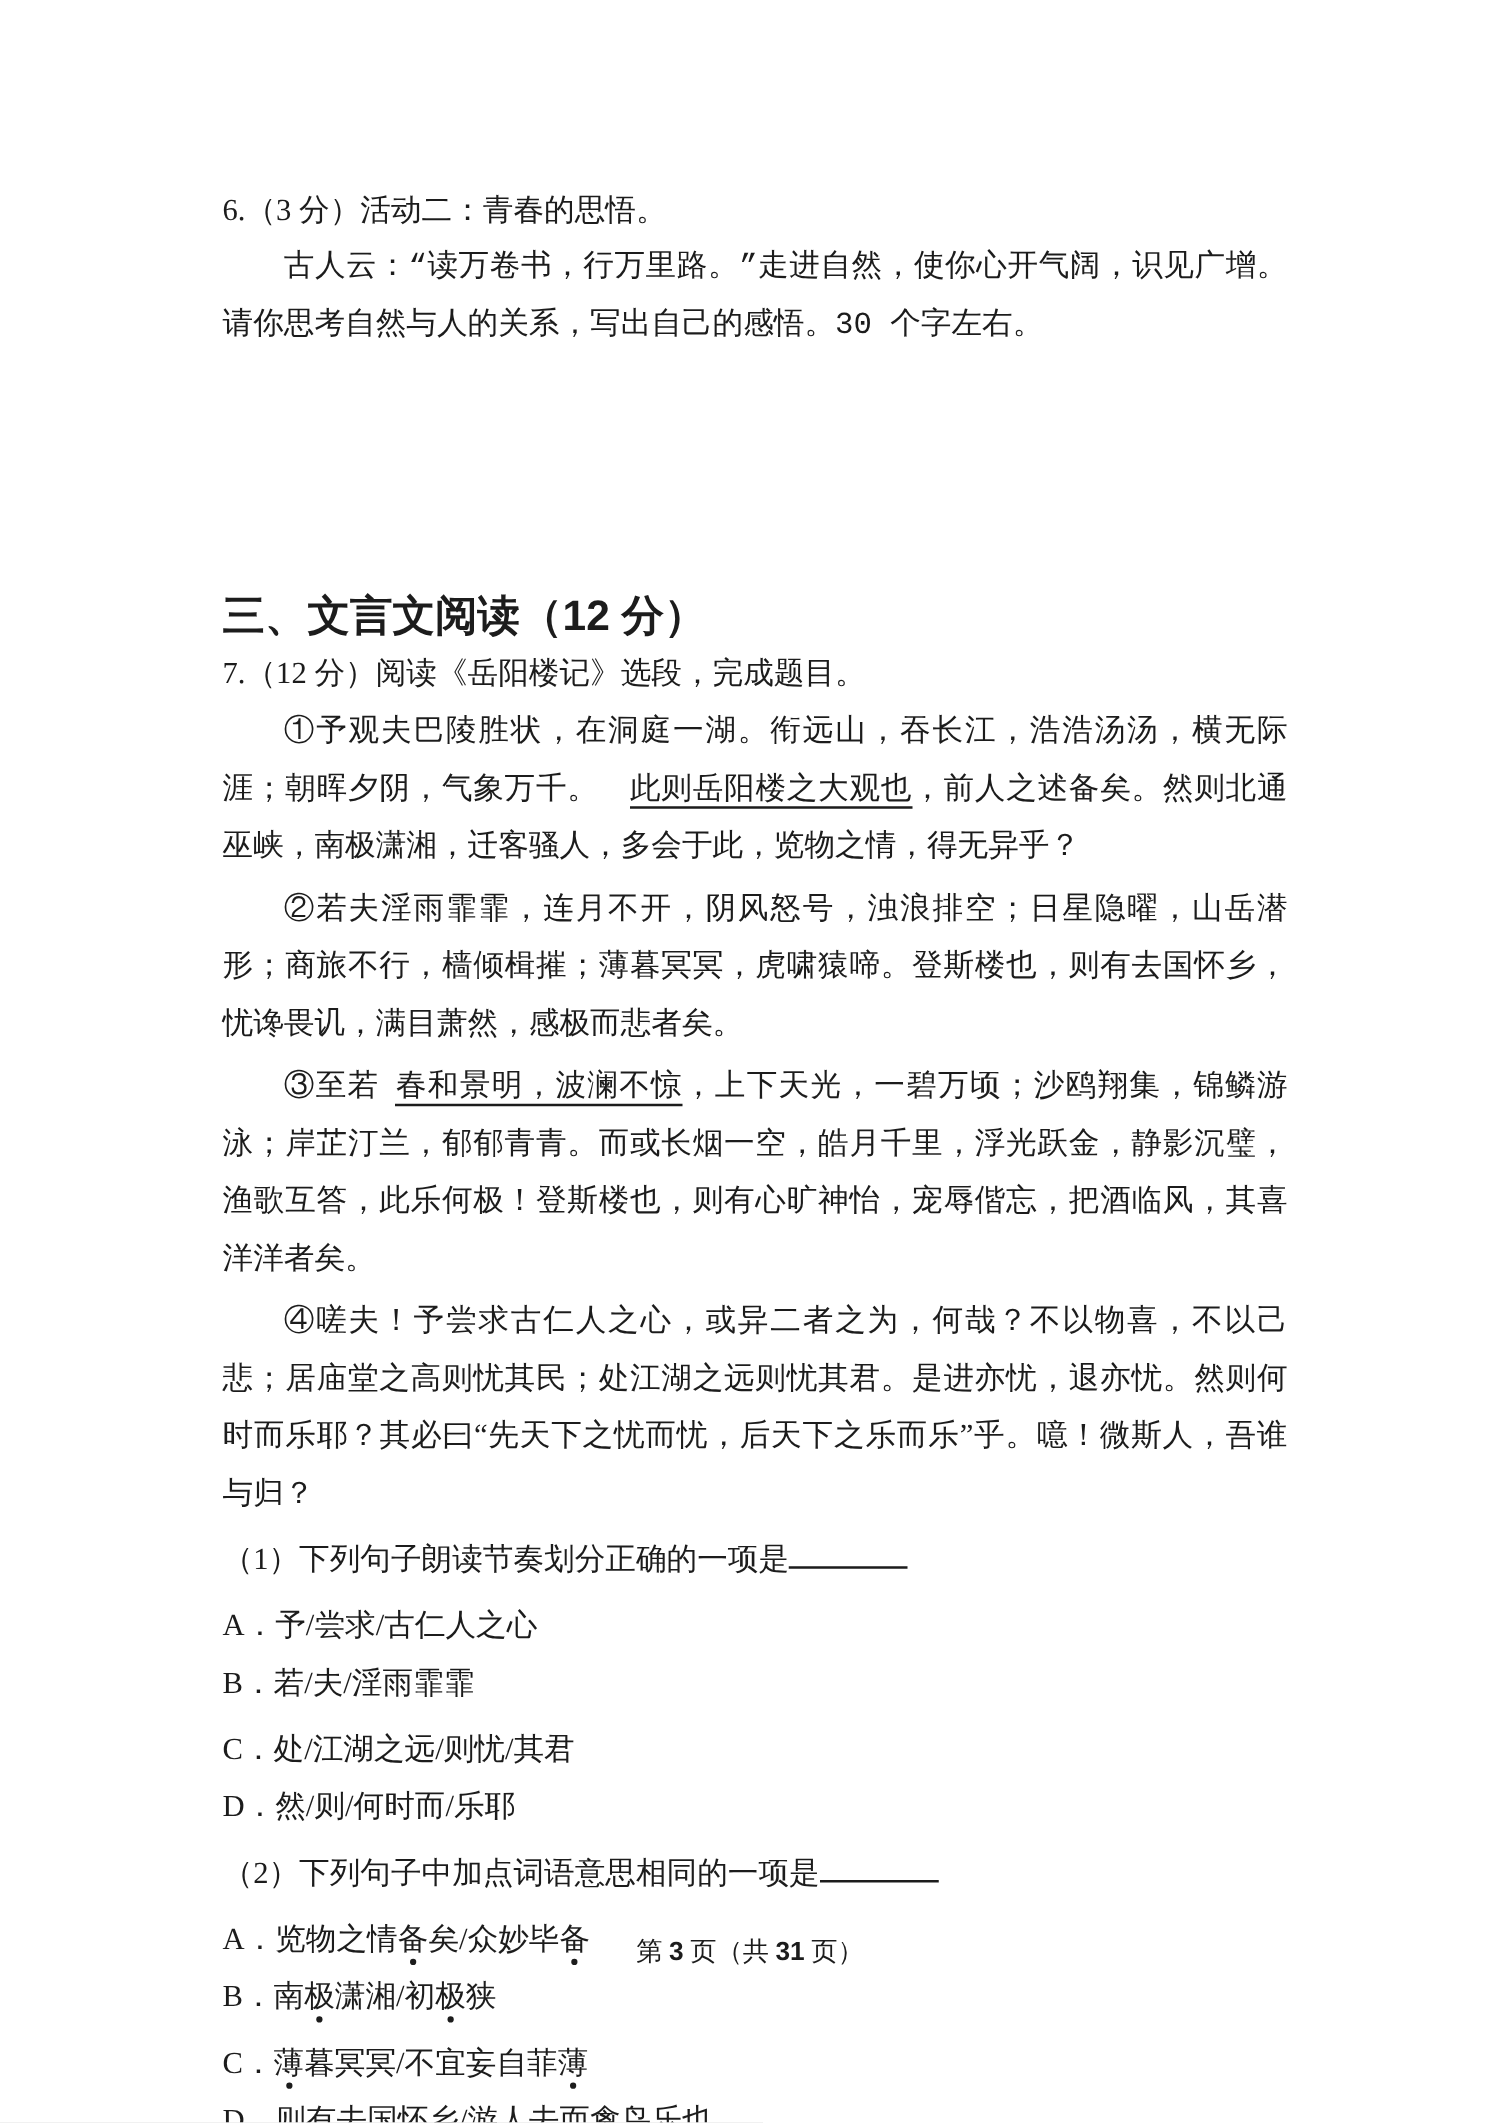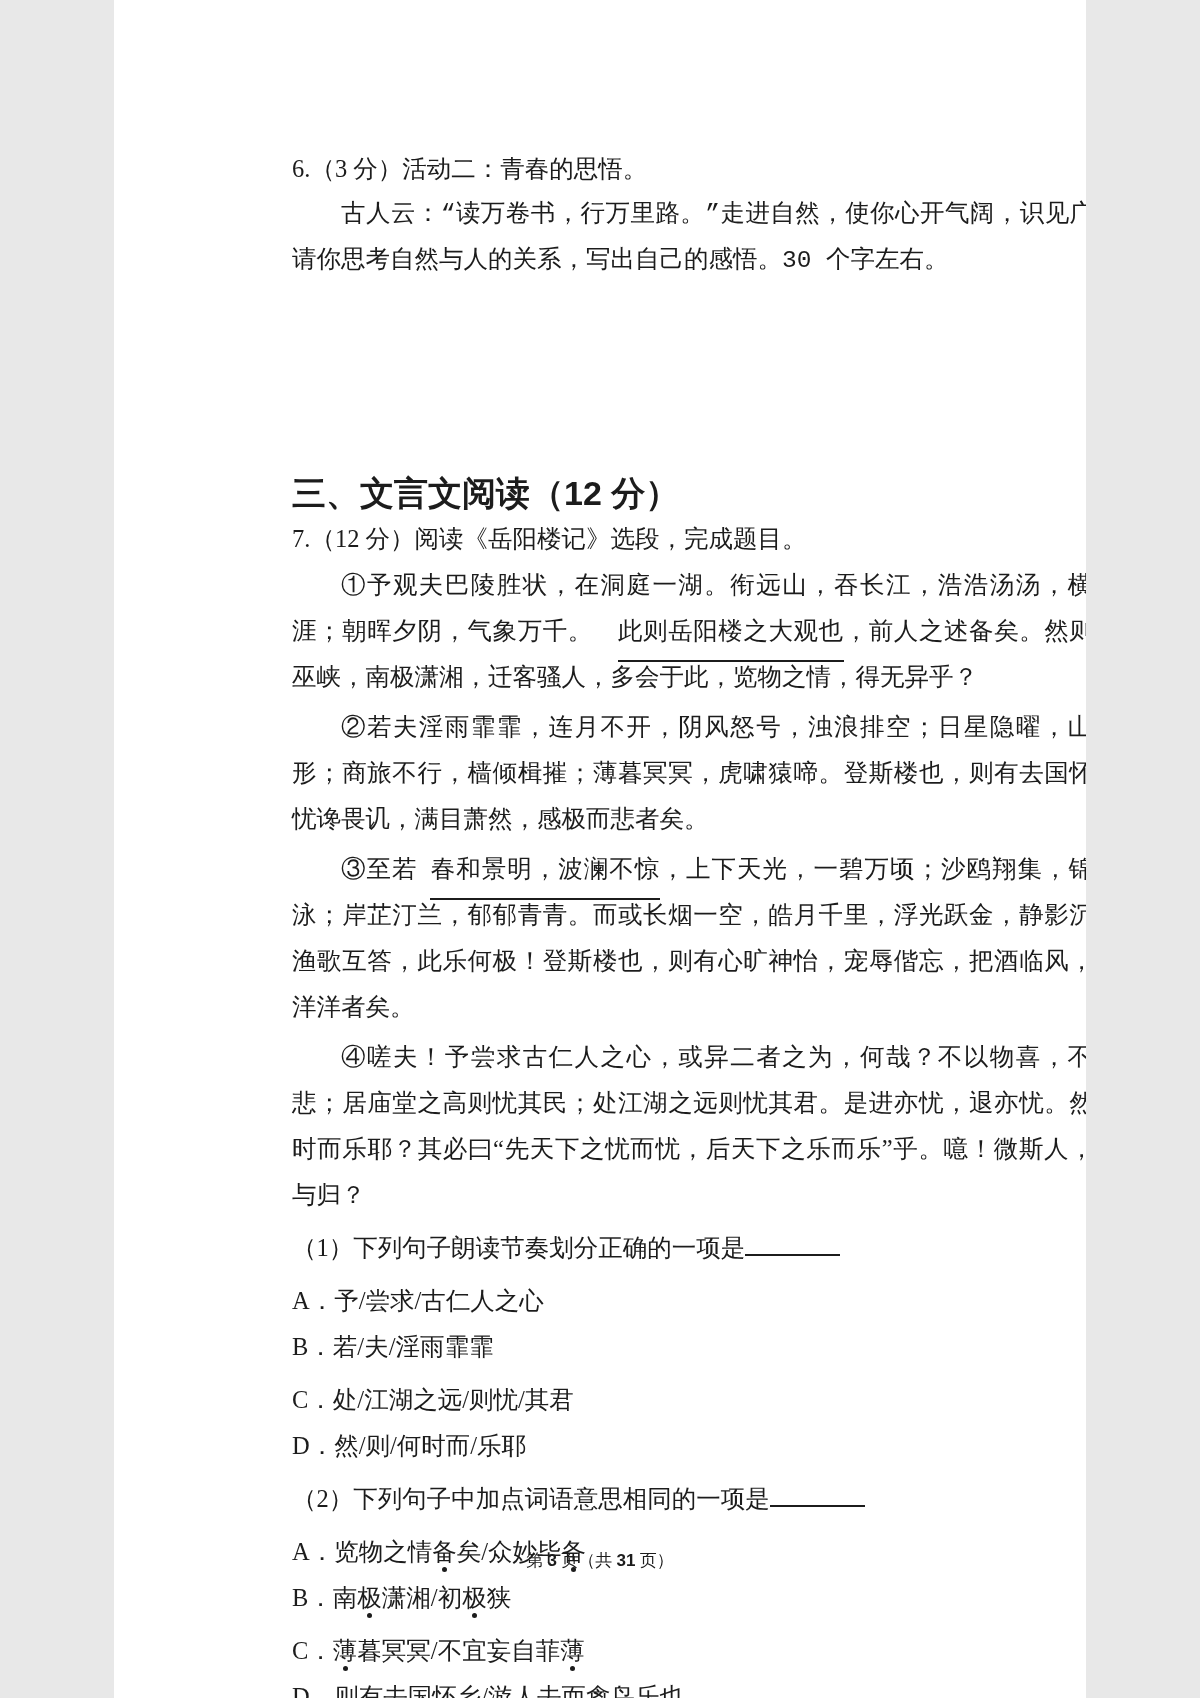--- a/index.html
+++ b/index.html
@@ -1,50 +1,50 @@
 <!DOCTYPE html>
 <html><head>
 <meta charset="utf-8">
 <style>
   html,body { margin:0; padding:0; background:#e8e8e8; }
   .page {
-    position:relative; width:972px; height:1698px; margin:0 auto;
+    position:relative; width:1200px; height:1698px; margin:0 auto;
     background:#ffffff; color:#1c1c1c; overflow:hidden;
     font-family:"Liberation Serif","DejaVu Serif",serif;
   }
   .content {
     position:absolute; left:178px; top:146px; width:852px;
     font-size:24.5px; line-height:46px;
   }
   .line { white-space:normal; }
   .q6-prompt { text-indent:2em; text-align:justify;font-family:Liberation Mono, monospace; }
   .answer-space { height:186px; }
   .section-title {
     font-weight:700; font-size:34px;
     font-family:"Liberation Sans","DejaVu Sans",sans-serif;
   }
   .passage p { margin:0 0 4px 0; text-indent:2em; text-align:justify; }
-  .u-seg { border-bottom:2px solid #1c1c1c; padding-bottom:16px; }
+  .u-seg { border-bottom:2px solid #1c1c1c; padding-bottom:1px; }
   .stem { margin-top:7px; }
   .opt-row { display:flex; margin-top:7px;flex-direction:column; }
   .opt-col-a { width:348px; flex:none; }
   .opt-col-b { flex:1; }
   .blank {
     display:inline-block; width:95px; height:1em;
     border-bottom:2px solid #1c1c1c; vertical-align:baseline;
   }
   .em-dot { position:relative; }
   .em-dot::after {
     content:""; position:absolute; left:50%; bottom:-7px;
     width:5px; height:5px; margin-left:-2.5px;
     border-radius:50%; background:#1c1c1c;
   }
   .footer {
     position:absolute; left:0; right:0; top:1546px;
-    text-align:center; font-size:17px; line-height:30px;
+    text-align:center; font-size:21px; line-height:30px;
   }
   .footer b {
     font-weight:700;
     font-family:"Liberation Sans","DejaVu Sans",sans-serif;
   }
 </style>
 </head>
 <body>
 
 <div class="page">

